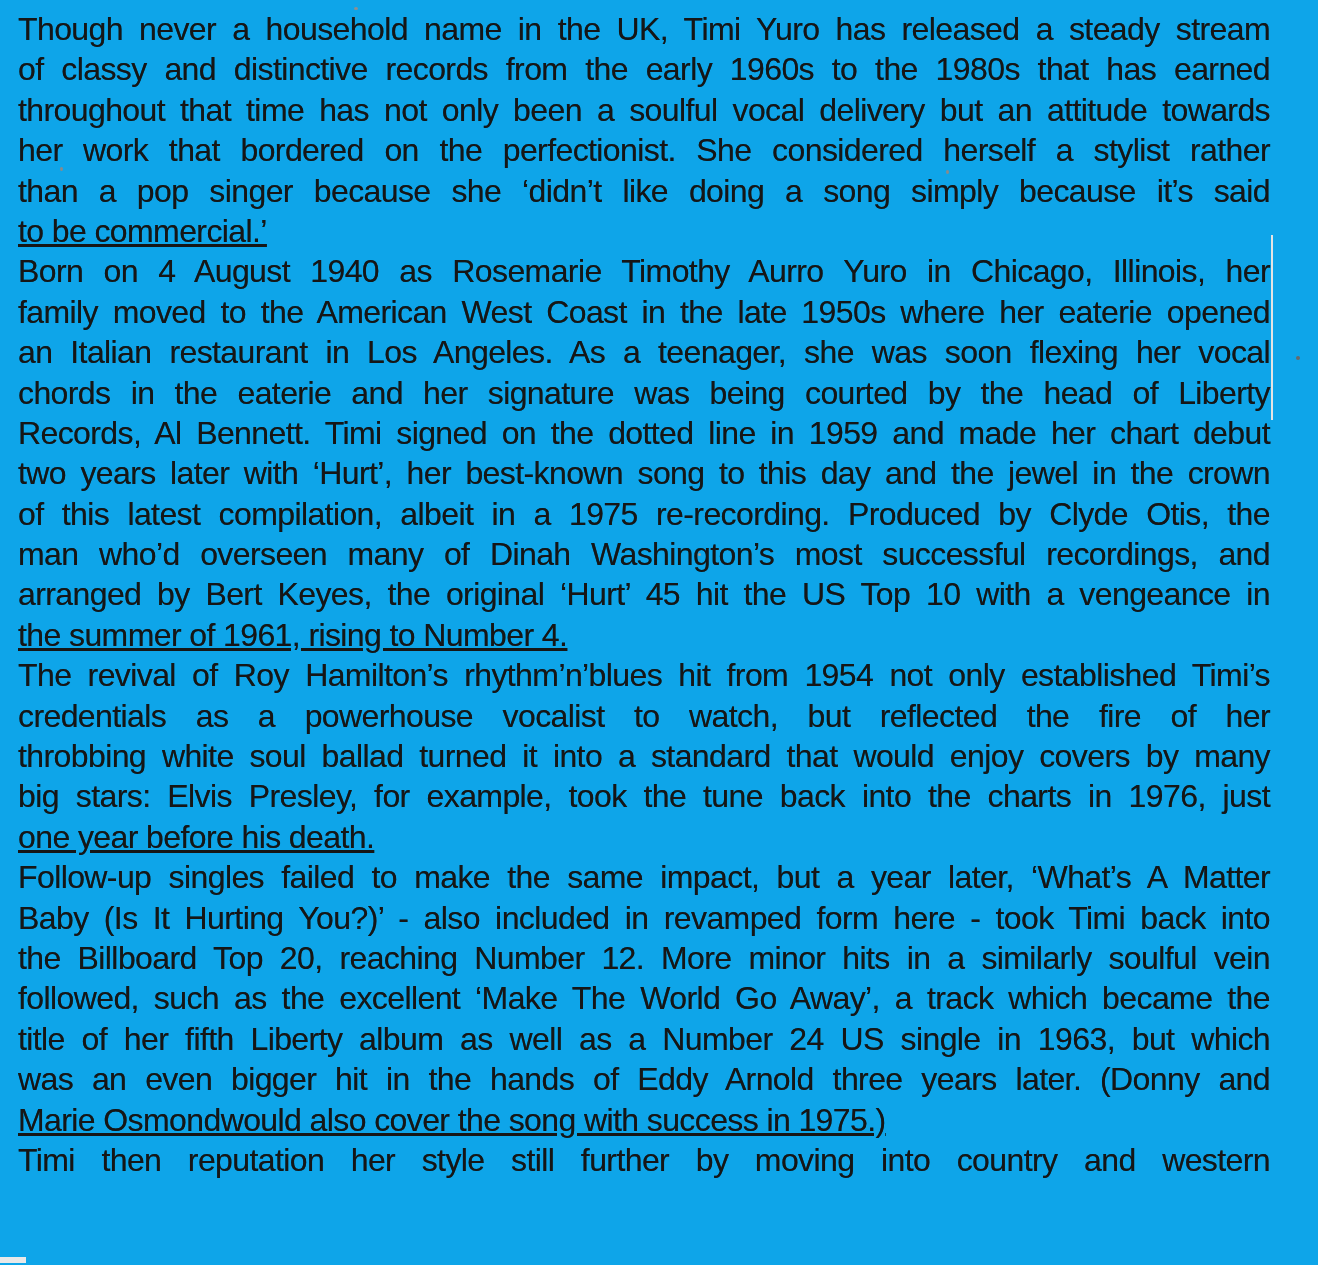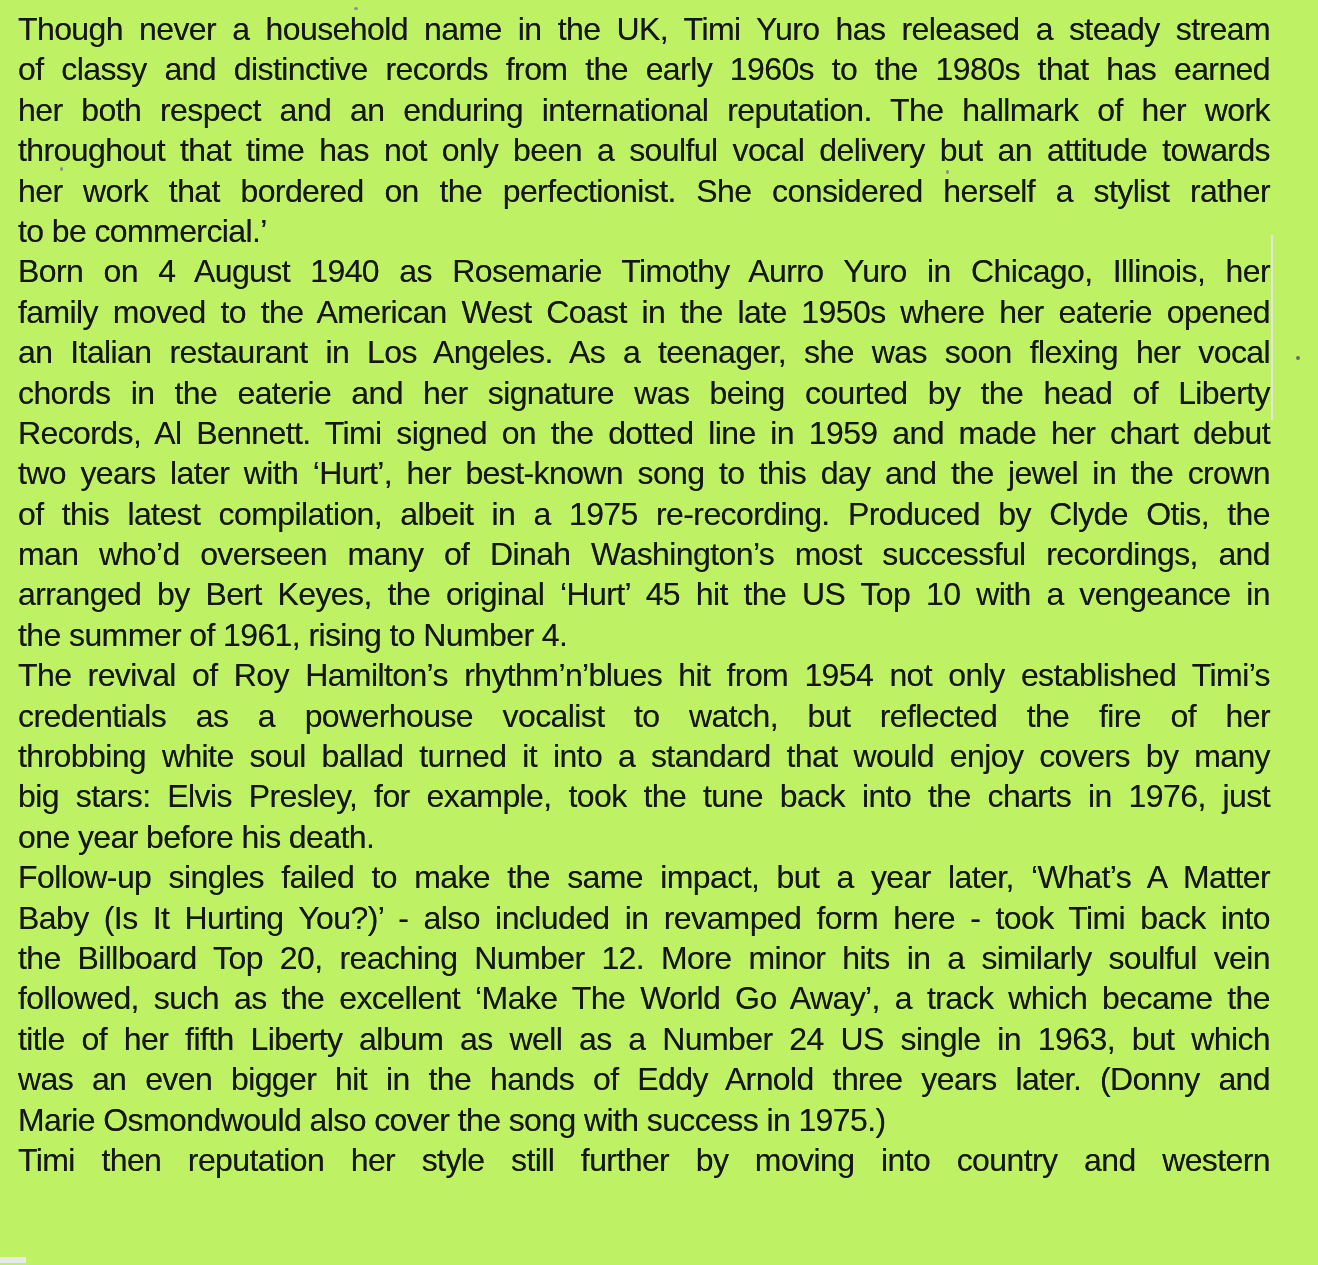--- a/index.html
+++ b/index.html
@@ -9,21 +9,21 @@
   body {
     width: 1318px;
     height: 1265px;
     background: #fdfdfd;
     position: relative;
     overflow: hidden;
   }
   .page {
     position: absolute;
     inset: 0;
-    background: #bef264;
+    background: #0ea5e9;
   }
   .doc {
     position: absolute;
     left: 18px;
     top: 9px;
     width: 1252px;
     font-family: "Liberation Sans", "DejaVu Sans", sans-serif;
     font-size: 32px;
     letter-spacing: -0.6px;
     line-height: 40.4px;
@@ -35,20 +35,21 @@
   }
   .line {
     text-align: justify;
     text-align-last: justify;
     height: 40.4px;
     overflow: visible;
     white-space: normal;
   }
   .line.para-end {
     text-align-last: left;
+    text-decoration: underline;
   }
   
   .speck {
     position: absolute;
     border-radius: 50%;
   }
   .s1 { left: 354px; top: 7px;   width: 4px; height: 3px; background: #8f8f8f; }
   .s2 { left: 1296px; top: 356px; width: 4px; height: 4px; background: #6a6a6a; }
   .s3 { left: 60px;  top: 167px; width: 3px; height: 4px; background: #8a8a8a; }
   .s4 { left: 946px; top: 170px; width: 3px; height: 4px; background: #8a8a8a; }
@@ -71,23 +72,23 @@
   }
 </style>
 </head>
 <body>
 
 <div class="page">
   <div class="doc" id="doc">
       <div class="paragraph">
         <div class="line">Though never a household name in the UK, Timi Yuro has released a steady stream</div>
         <div class="line">of classy and distinctive records from the early 1960s to the 1980s that has earned</div>
-        <div class="line">her both respect and an enduring international reputation.  The hallmark of her work</div>
         <div class="line">throughout that time has not only been a soulful vocal delivery but an attitude towards</div>
         <div class="line">her work that bordered on the perfectionist. She considered herself a stylist rather</div>
+        <div class="line">than a pop singer because she ‘didn’t like doing a song simply because it’s said</div>
         <div class="line para-end">to be commercial.’</div>
       </div>
       <div class="paragraph">
         <div class="line">Born on 4 August 1940 as Rosemarie Timothy Aurro Yuro in Chicago, Illinois,  her</div>
         <div class="line">family moved to the American West Coast in the late 1950s where her eaterie opened</div>
         <div class="line">an Italian restaurant in Los Angeles. As a teenager, she was soon flexing her vocal</div>
         <div class="line">chords in the eaterie and her signature was being courted by the head of Liberty</div>
         <div class="line">Records, Al Bennett.  Timi signed on the dotted line in 1959 and made her chart debut</div>
         <div class="line">two years later with ‘Hurt’, her best-known song to this day and the jewel in the crown</div>
         <div class="line">of this latest compilation, albeit in a 1975 re-recording. Produced by Clyde Otis, the</div>

